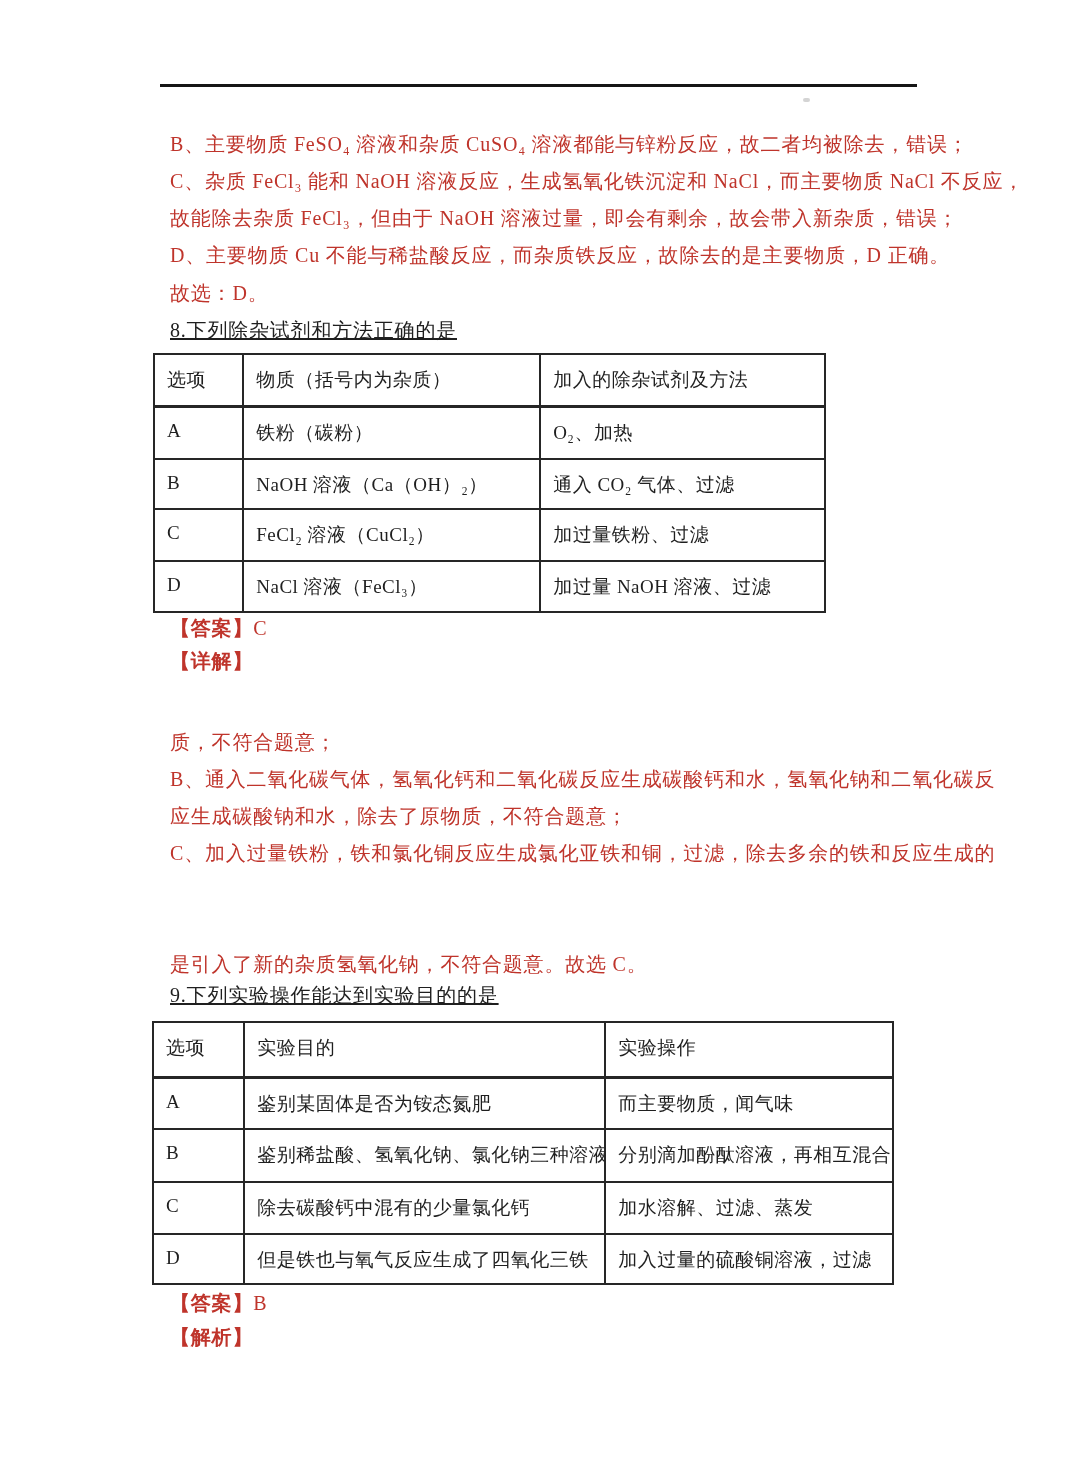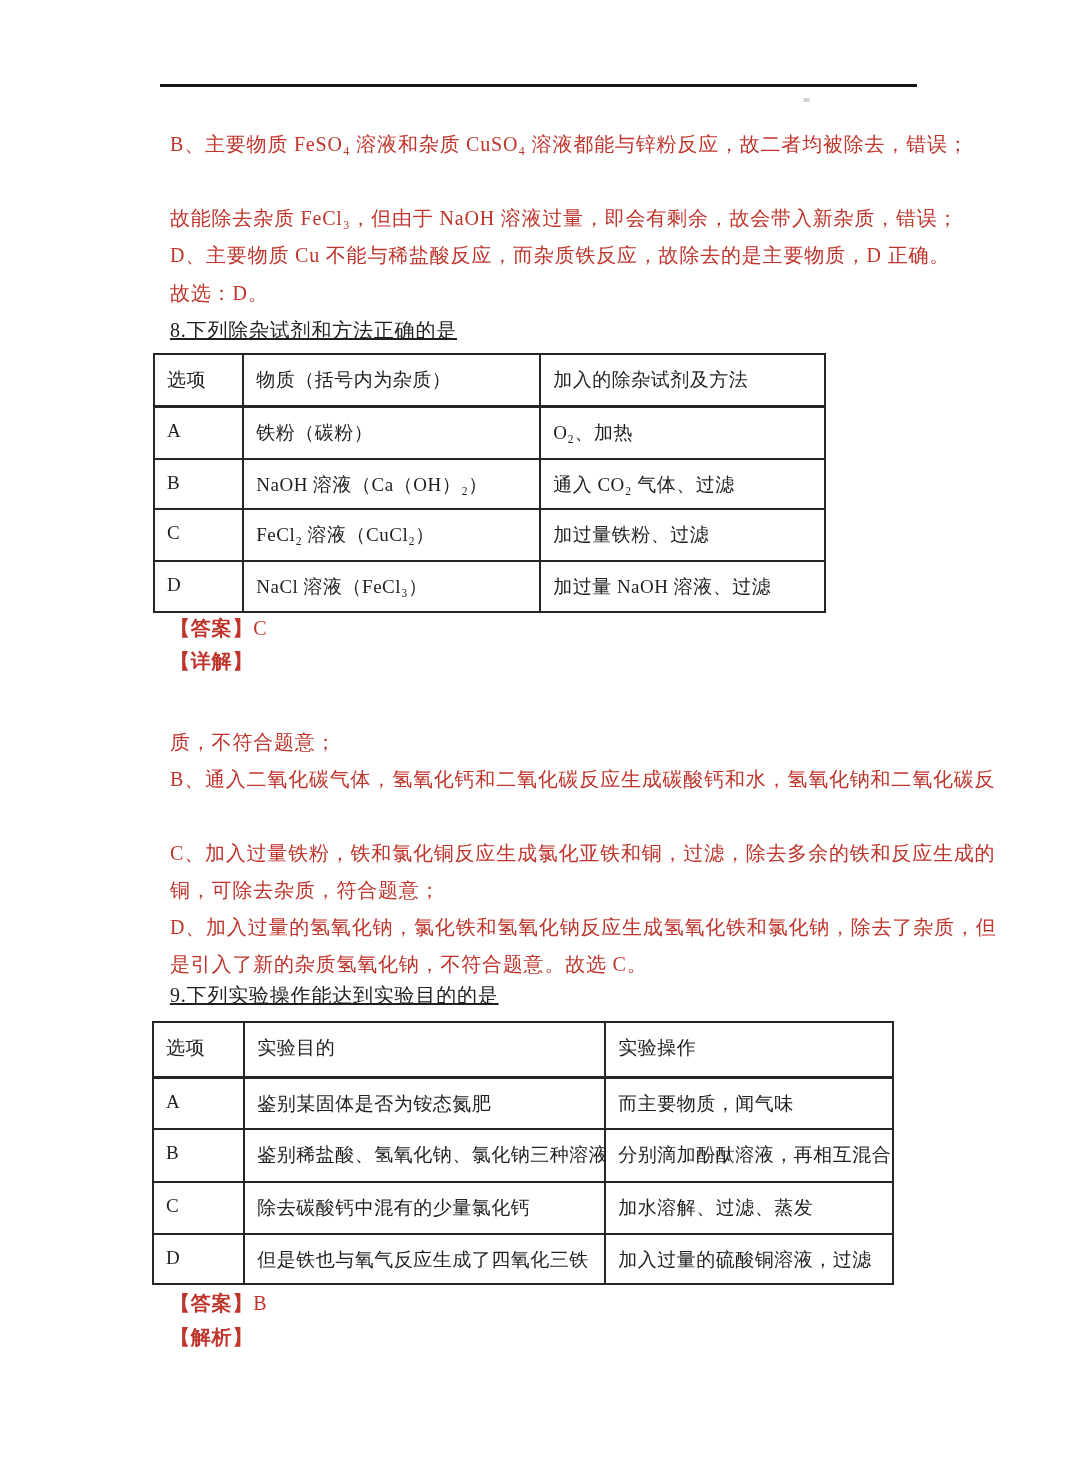--- a/index.html
+++ b/index.html
@@ -45,20 +45,21 @@
 </style>
 </head>
 <body>
 
 <div class="page">
 
   <div class="rule"></div>
   <div class="speck"></div>
 
   <div class="line red" style="top:131px">B、主要物质 FeSO₄ 溶液和杂质 CuSO₄ 溶液都能与锌粉反应，故二者均被除去，错误；</div>
+  <div class="line red" style="top:168px">C、杂质 FeCl₃ 能和 NaOH 溶液反应，生成氢氧化铁沉淀和 NaCl，而主要物质 NaCl 不反应，</div>
   <div class="line red" style="top:205px">故能除去杂质 FeCl₃，但由于 NaOH 溶液过量，即会有剩余，故会带入新杂质，错误；</div>
   <div class="line red" style="top:242px">D、主要物质 Cu 不能与稀盐酸反应，而杂质铁反应，故除去的是主要物质，D 正确。</div>
   <div class="line red" style="top:280px">故选：D。</div>
 
   <div class="line black" style="top:317px">8.下列除杂试剂和方法正确的是</div>
 
   <table class="sheet" id="t8">
     <colgroup>
         <col style="width:89px">
         <col style="width:296px">
@@ -95,23 +96,22 @@
 
   <div class="line red" style="top:615px">
     <span class="blabel">【答案】</span><span>C</span>
   </div>
   <div class="line red" style="top:648px">
     <span class="blabel">【详解】</span>
   </div>
 
   <div class="line red" style="top:729px">质，不符合题意；</div>
   <div class="line red" style="top:766px">B、通入二氧化碳气体，氢氧化钙和二氧化碳反应生成碳酸钙和水，氢氧化钠和二氧化碳反</div>
+  <div class="line red" style="top:803px">应生成碳酸钠和水，除去了原物质，不符合题意；</div>
   <div class="line red" style="top:840px">C、加入过量铁粉，铁和氯化铜反应生成氯化亚铁和铜，过滤，除去多余的铁和反应生成的</div>
-  <div class="line red" style="top:877px">铜，可除去杂质，符合题意；</div>
-  <div class="line red" style="top:914px">D、加入过量的氢氧化钠，氯化铁和氢氧化钠反应生成氢氧化铁和氯化钠，除去了杂质，但</div>
   <div class="line red" style="top:951px">是引入了新的杂质氢氧化钠，不符合题意。故选 C。</div>
 
   <div class="line black" style="top:982px">9.下列实验操作能达到实验目的的是</div>
 
   <table class="sheet" id="t9">
     <colgroup>
         <col style="width:91px">
         <col style="width:360px">
         <col style="width:287px">
       </colgroup>

